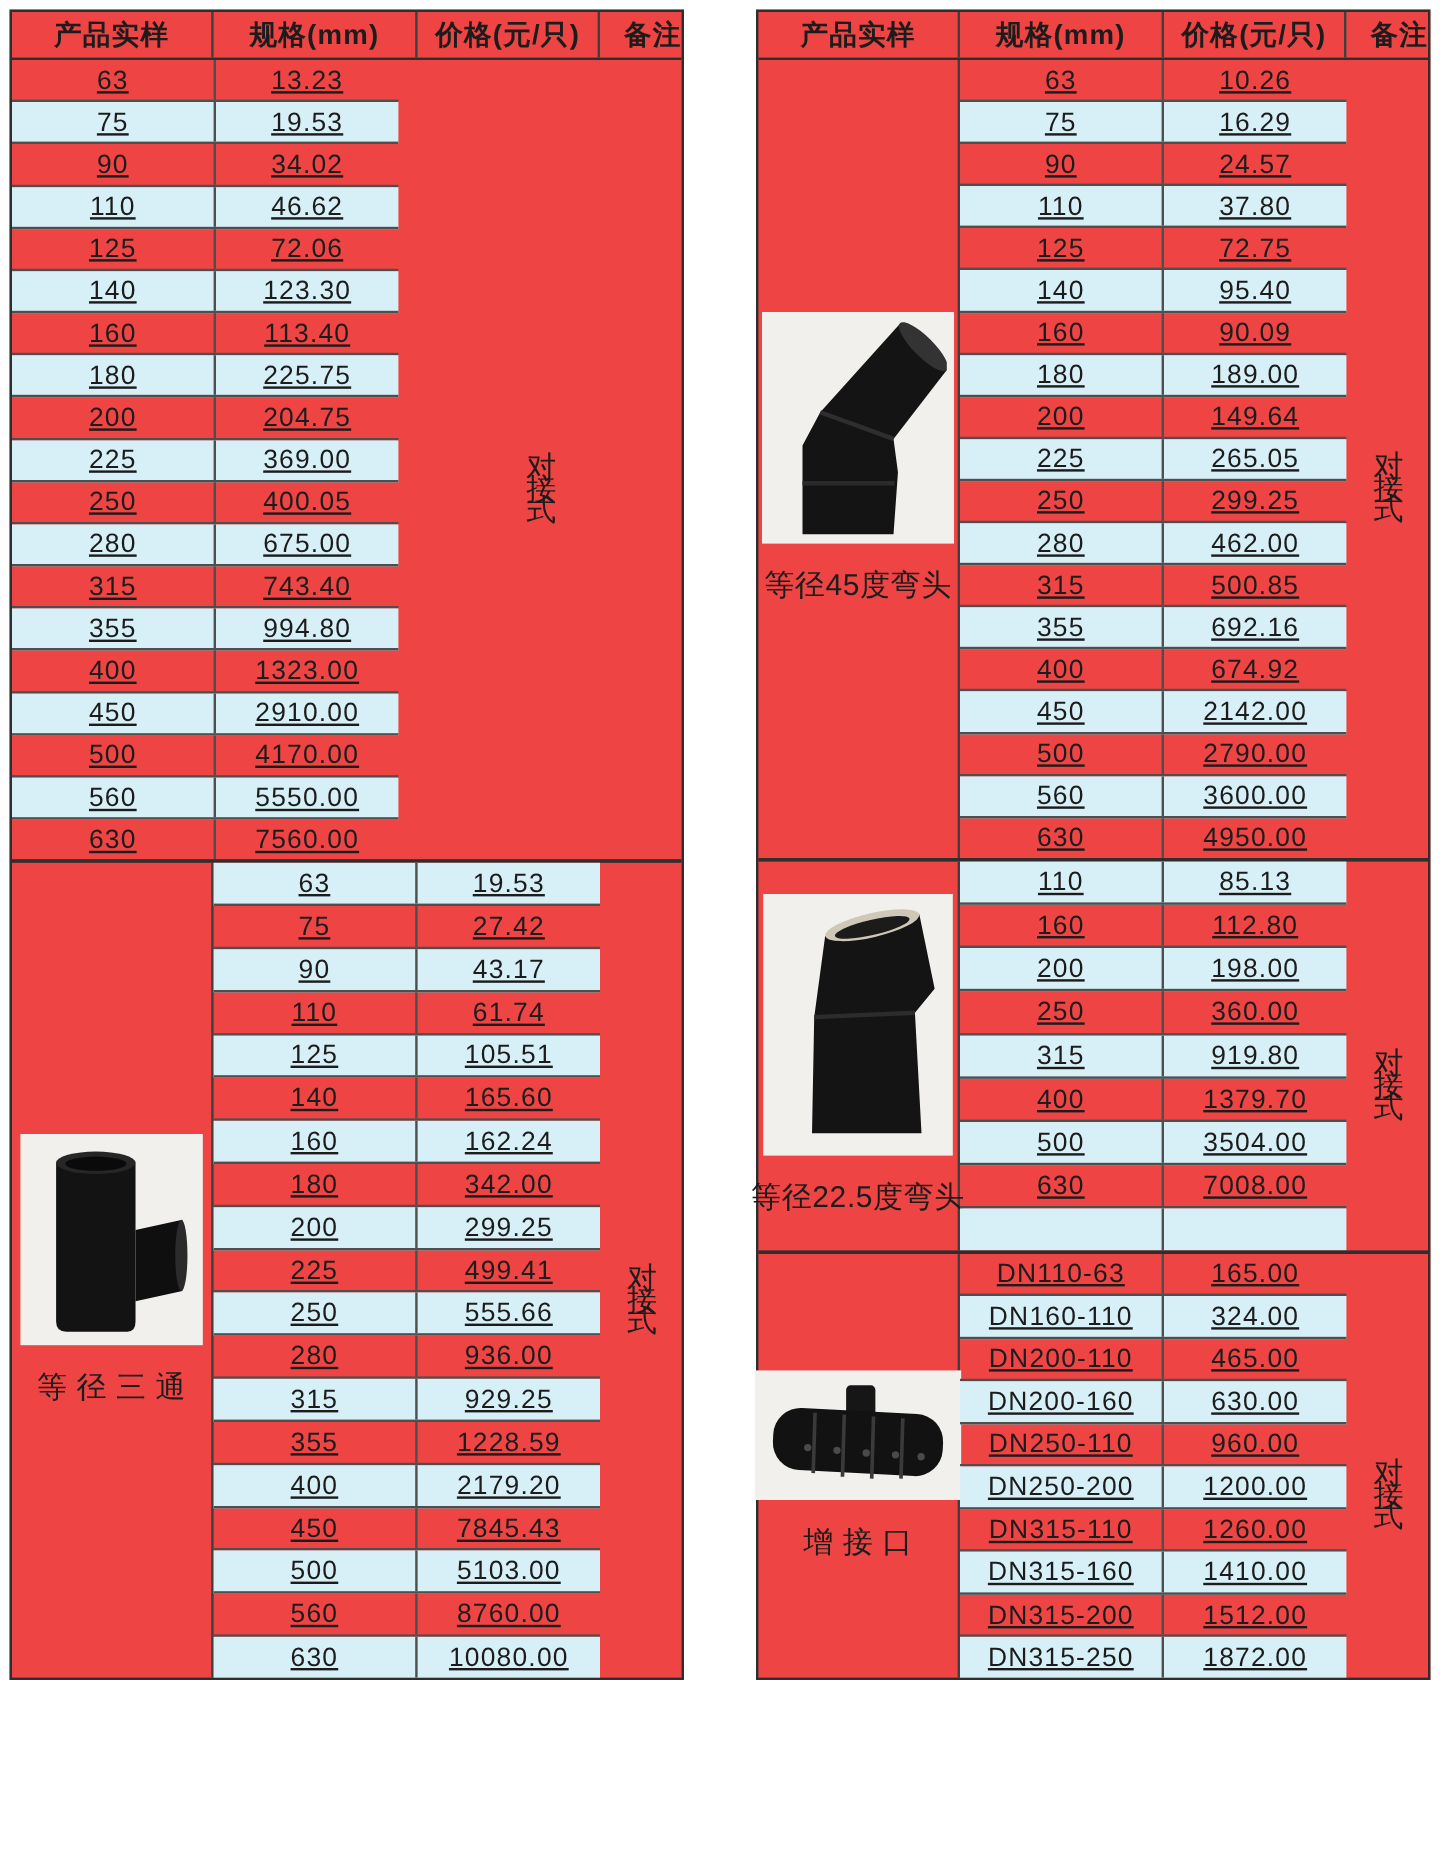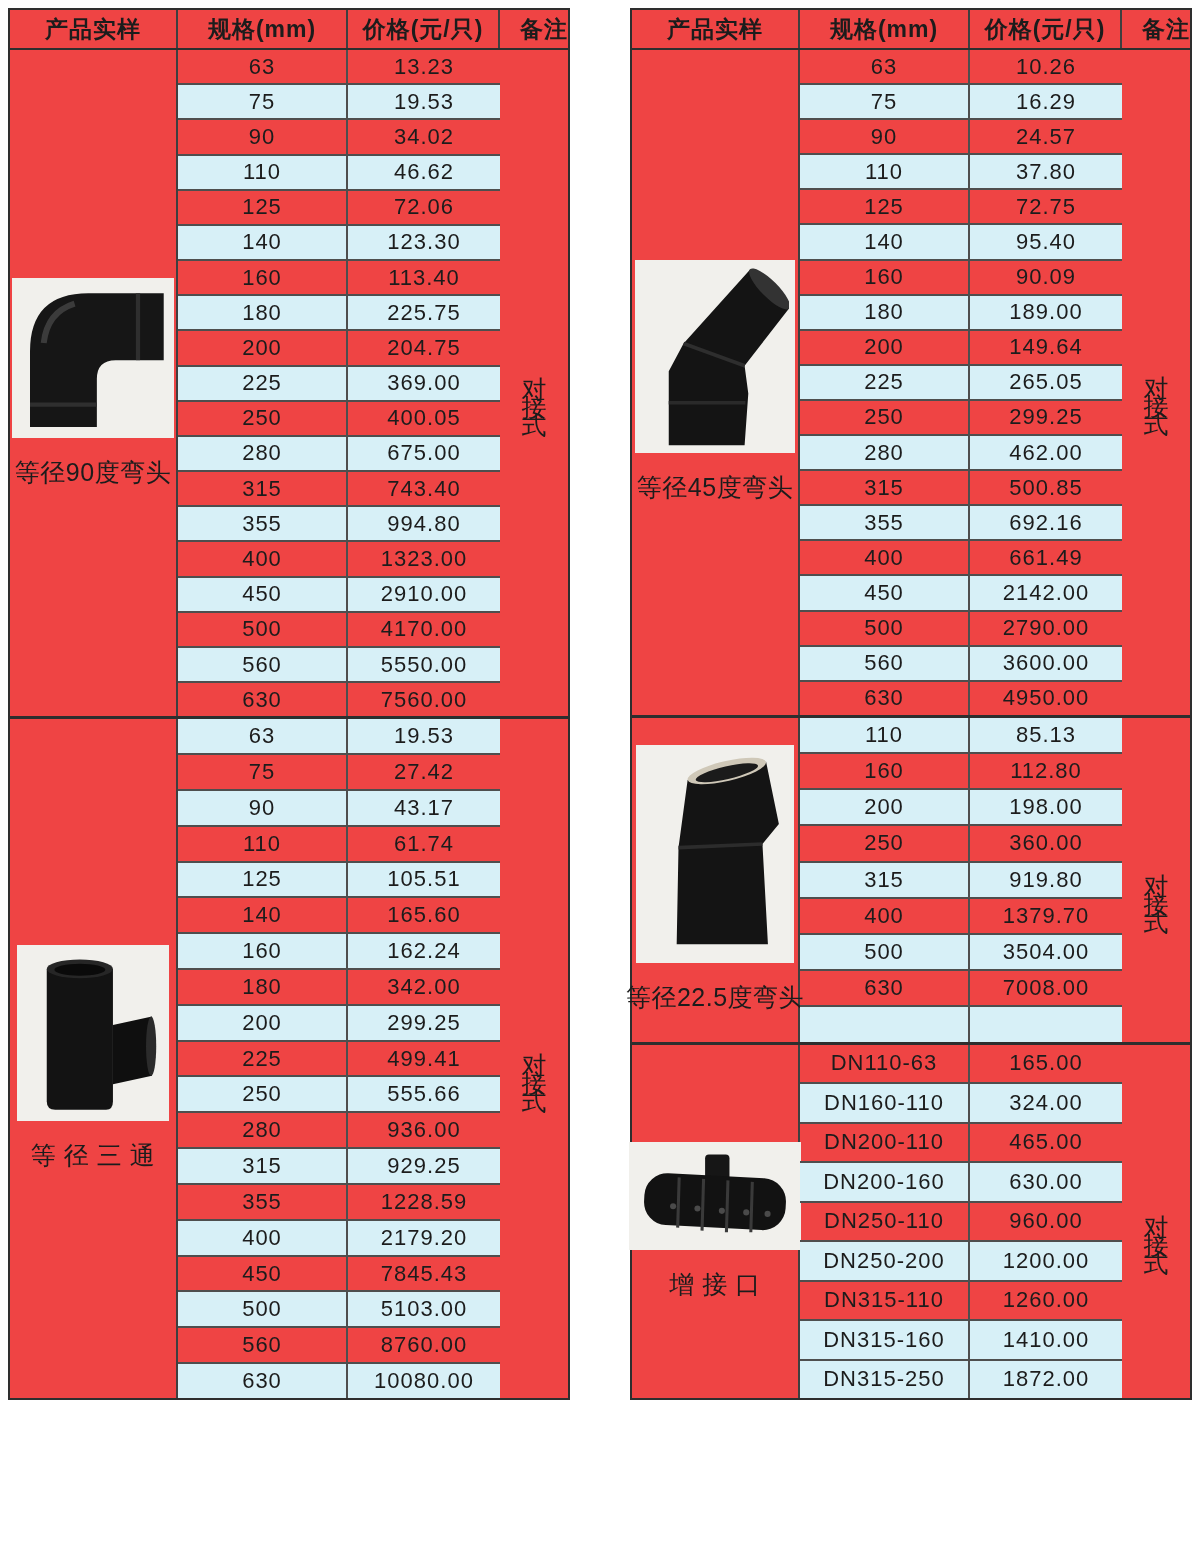--- a/index.html
+++ b/index.html
@@ -28,21 +28,21 @@
   .section + .section{border-top:3px solid #2e2e2e;}
   .product-cell{
     width:168px;min-width:168px;border-right:2px solid #3f3f3f;box-sizing:border-box;
     display:flex;flex-direction:column;align-items:center;justify-content:center;gap:18px;
   }
   .photo{
     background:#f1f0ec;display:flex;align-items:center;justify-content:center;
     padding:4px 6px;
   }
   .product-label{font-size:25px;white-space:nowrap;letter-spacing:0.5px;}
-  .rows-col{width:322px;min-width:322px;display:flex;flex-direction:column;box-sizing:border-box;}
+  .rows-col{width:322px;min-width:322px;display:flex;flex-direction:column;box-sizing:border-box;text-decoration:underline;}
   .data-row{display:flex;flex:1;border-bottom:2px solid #4e4e4e;box-sizing:border-box;min-height:0;}
   .data-row:last-child{border-bottom:none;}
   .data-row.shaded{background:#d7f0f7;}
   .cell{display:flex;align-items:center;justify-content:center;box-sizing:border-box;}
   .spec{width:170px;min-width:170px;border-right:2px solid #4e4e4e;font-size:22px;letter-spacing:1px;}
   .price{flex:1;font-size:22px;letter-spacing:1px;}
   .remark-cell{flex:1;display:flex;align-items:center;justify-content:center;box-sizing:border-box;}
   .remark-text{
     writing-mode:vertical-rl;text-orientation:upright;
     font-size:25px;letter-spacing:18px;line-height:1;white-space:nowrap;
@@ -53,31 +53,20 @@
 
 <div class="block" id="block-left">
   <div class="header-row">
     <div class="hcell c-product">产品实样</div>
     <div class="hcell c-spec">规格(mm)</div>
     <div class="hcell c-price">价格(元/只)</div>
     <div class="hcell c-remark">备注</div>
   </div>
 
   <div class="section" style="flex-grow:739">
-    <div class="product-cell">
-      <div class="photo">
-        <svg width="150" height="152" viewBox="0 0 175 175">
-          <path d="M170 12 L82 12 Q14 12 14 80 L14 168 L92 168 L92 112 Q92 90 114 90 L170 90 Z" fill="#161616"></path>
-          <path d="M30 70 Q34 34 66 24" stroke="#454545" stroke-width="7" fill="none" opacity="0.8"></path>
-          <line x1="14" y1="142" x2="92" y2="142" stroke="#2f2f2f" stroke-width="5"></line>
-          <line x1="140" y1="12" x2="140" y2="90" stroke="#2f2f2f" stroke-width="5"></line>
-        </svg>
-      </div>
-      <div class="product-label">等径90度弯头</div>
-    </div>
     <div class="rows-col">
   <div class="data-row">
     <div class="cell spec">63</div>
     <div class="cell price">13.23</div>
   </div>
 
   <div class="data-row shaded">
     <div class="cell spec">75</div>
     <div class="cell price">19.53</div>
   </div>
@@ -373,21 +362,21 @@
     <div class="cell price">500.85</div>
   </div>
 
   <div class="data-row shaded">
     <div class="cell spec">355</div>
     <div class="cell price">692.16</div>
   </div>
 
   <div class="data-row">
     <div class="cell spec">400</div>
-    <div class="cell price">661.49</div>
+    <div class="cell price">674.92</div>
   </div>
 
   <div class="data-row shaded">
     <div class="cell spec">450</div>
     <div class="cell price">2142.00</div>
   </div>
 
   <div class="data-row">
     <div class="cell spec">500</div>
     <div class="cell price">2790.00</div>
@@ -524,20 +513,24 @@
   <div class="data-row">
     <div class="cell spec">DN315-110</div>
     <div class="cell price">1260.00</div>
   </div>
 
   <div class="data-row shaded">
     <div class="cell spec">DN315-160</div>
     <div class="cell price">1410.00</div>
   </div>
 
+  <div class="data-row">
+    <div class="cell spec">DN315-200</div>
+    <div class="cell price">1512.00</div>
+  </div>
 
   <div class="data-row shaded">
     <div class="cell spec">DN315-250</div>
     <div class="cell price">1872.00</div>
   </div>
 </div>
     <div class="remark-cell">
       <div class="remark-text">对接式</div>
     </div>
   </div>

